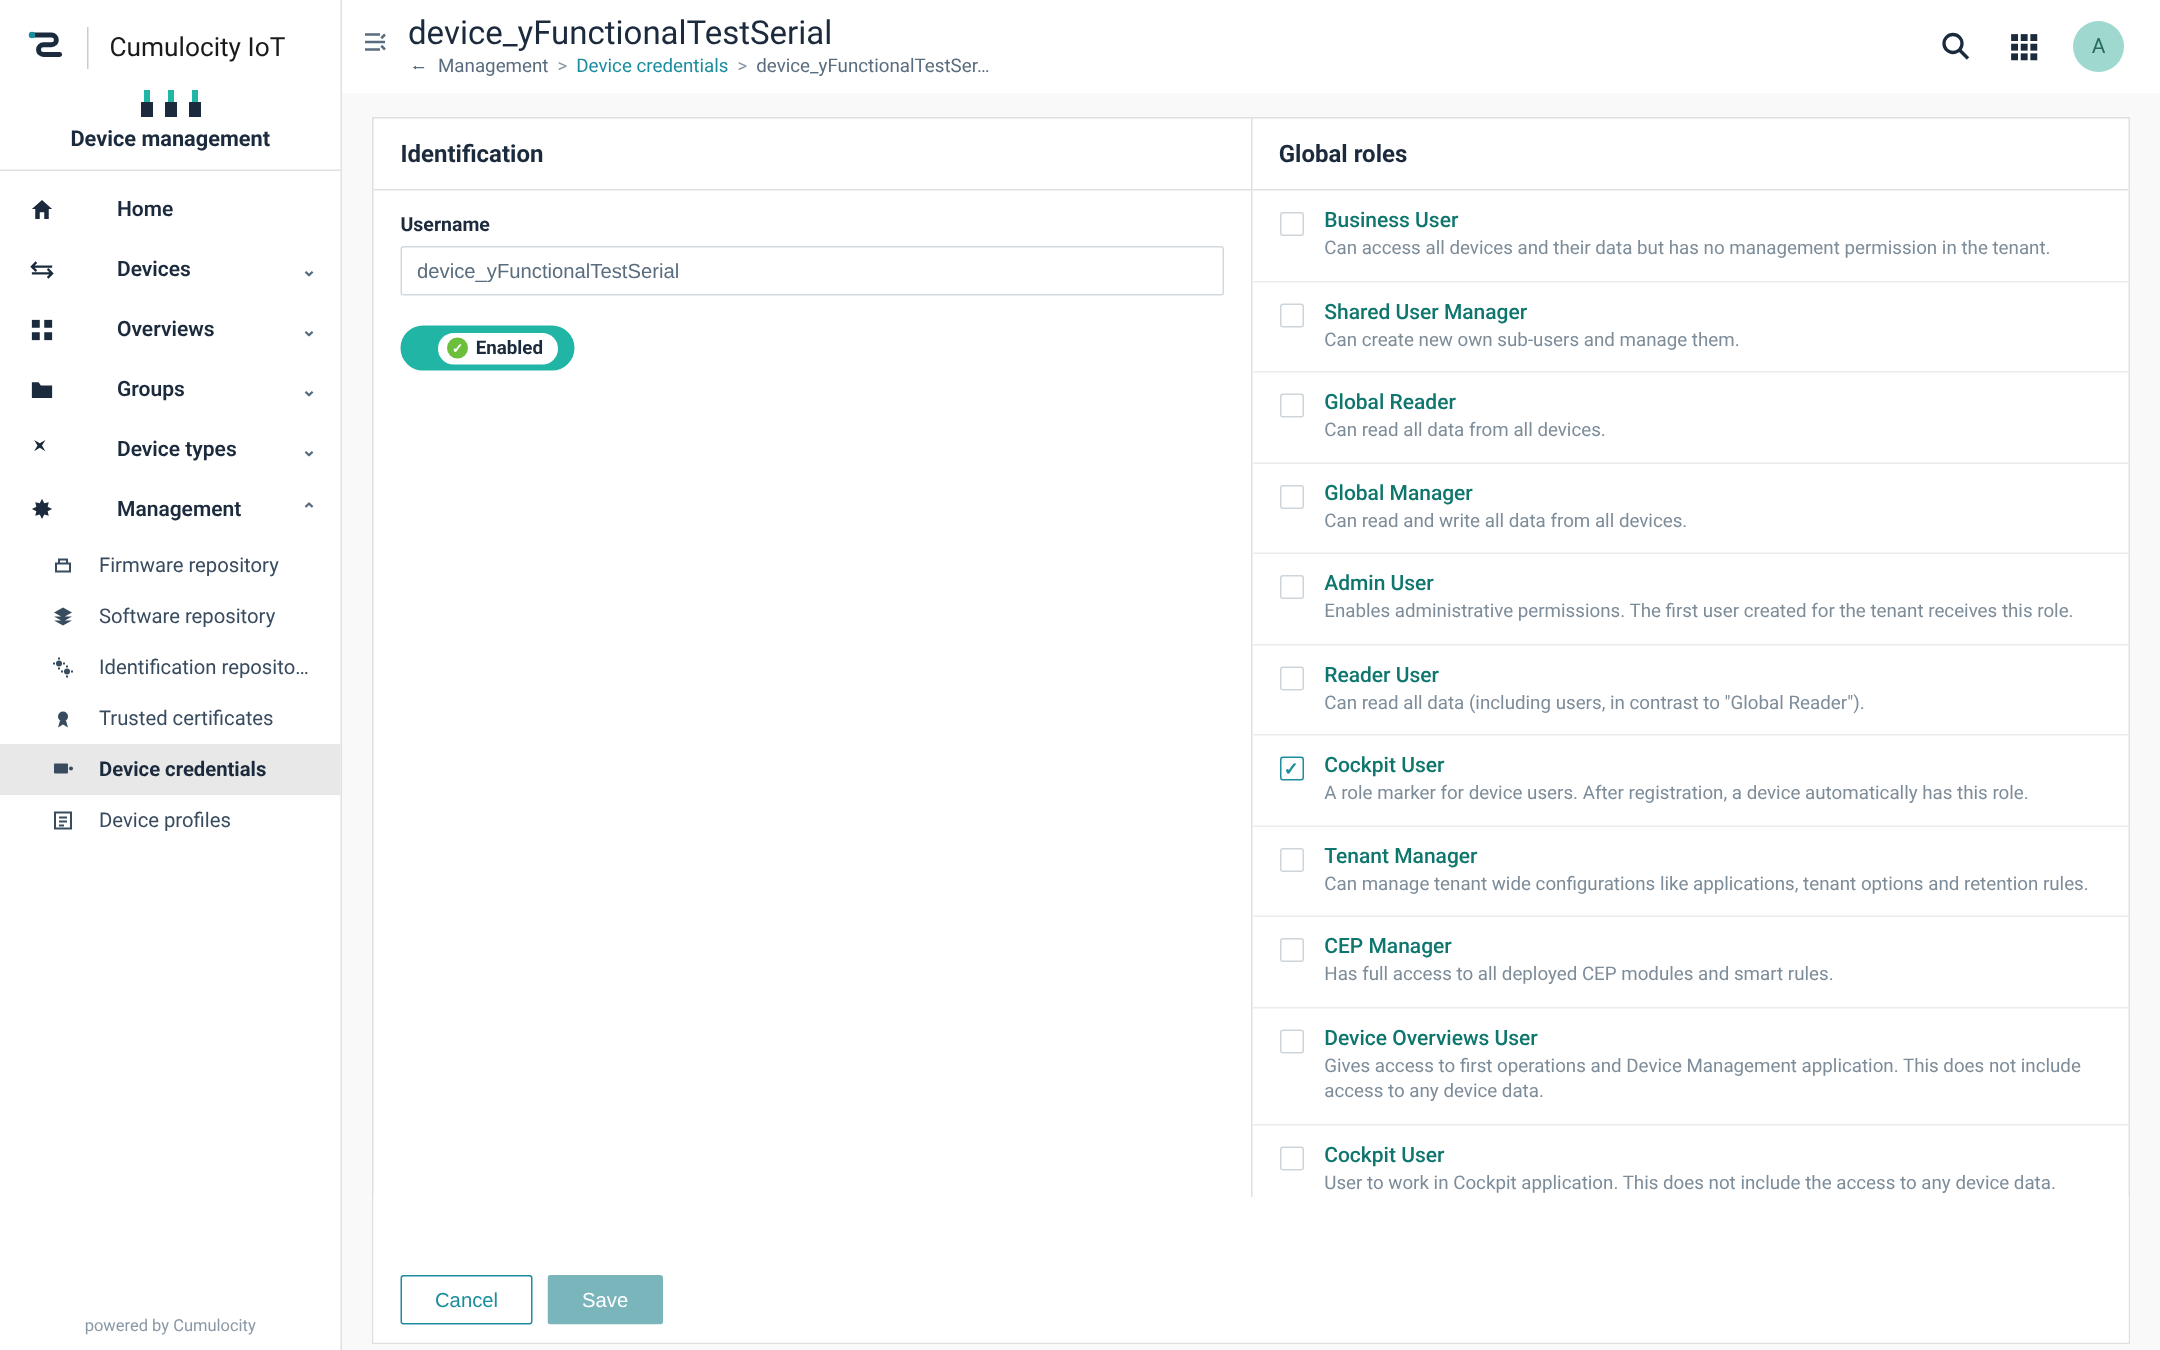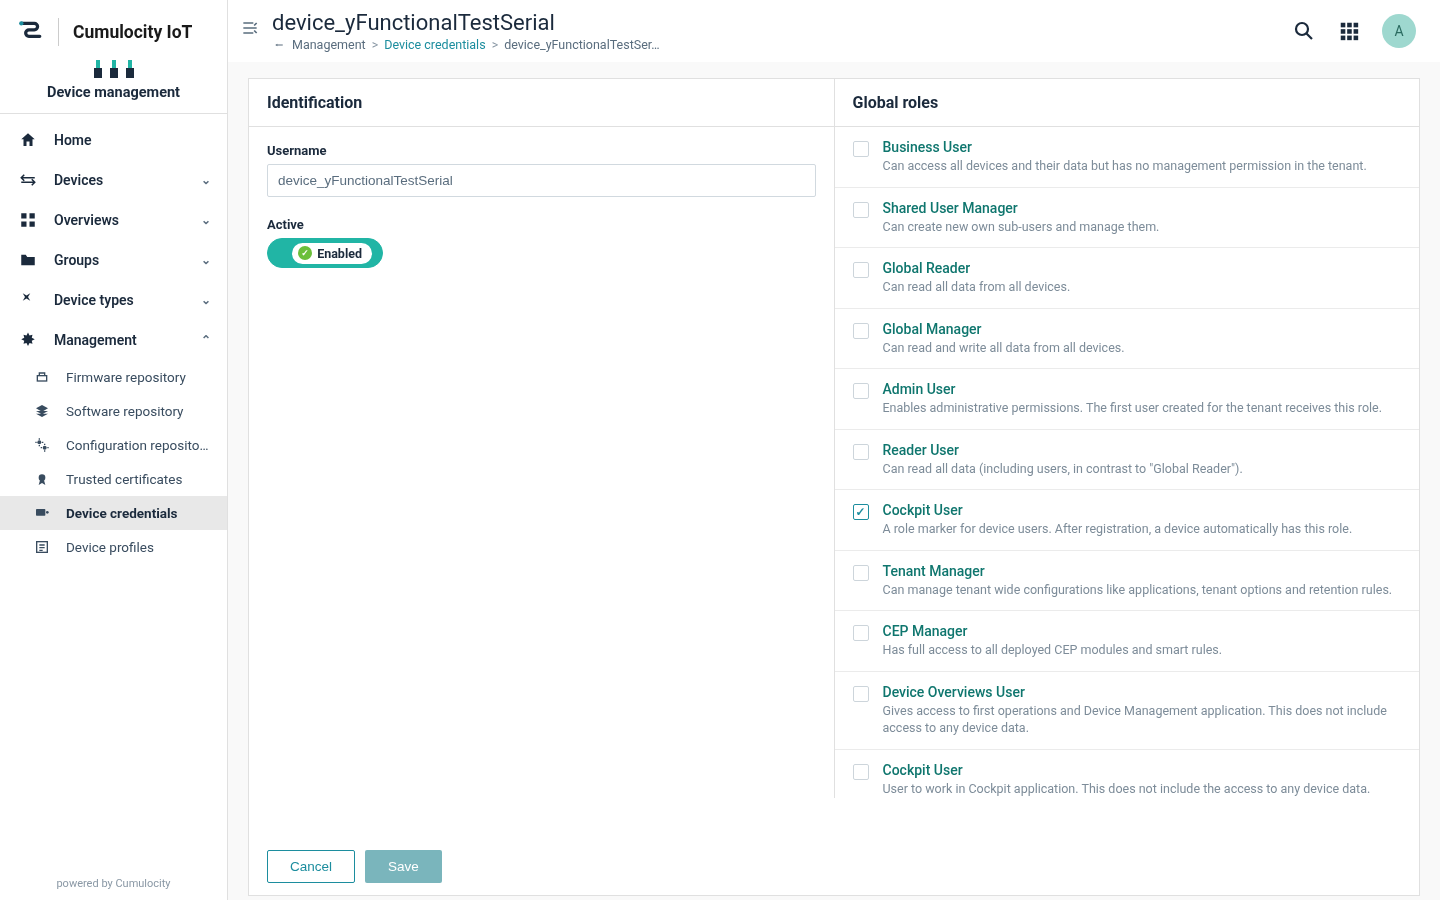--- a/index.html
+++ b/index.html
@@ -5,29 +5,29 @@
 * { box-sizing: border-box; margin: 0; padding: 0; }
 body { font-family: -apple-system, BlinkMacSystemFont, "Segoe UI", Roboto, sans-serif; font-size: 14px; color: #212121; background: #fff; overflow: hidden; }
 .app { display: flex; height: 900px; width: 1440px; }
 
 
 .sidebar { width: 228px; background: #fff; border-right: 1px solid #e0e0e0; display: flex; flex-direction: column; }
 .sidebar-header { padding: 18px 16px 12px; border-bottom: 1px solid #e0e0e0; }
 .brand { display: flex; align-items: center; gap: 14px; }
 .brand-logo { width: 28px; height: 28px; display:flex; align-items:center; justify-content:center;}
 .brand-divider { width:1px; height:28px; background:#ccc;}
-.brand-text { font-size: 17.5px; font-weight: 700; color: #1a1a1a; }
+.brand-text { font-size: 17.5px; font-weight: 400; color: #1a1a1a; }
 .subbrand { text-align: center; margin-top: 14px; }
 .subbrand-icons { display:flex; justify-content:center; gap:4px; margin-bottom:4px;}
 .mini-connector { display:inline-block; width:12px; height:20px; position:relative;}
 .mini-connector::before { content:""; position:absolute; top:0; left:4px; width:4px; height:8px; background:#21b5a5;}
 .mini-connector::after { content:""; position:absolute; top:8px; left:2px; width:8px; height:10px; background:#1b2a3c;}
 .subbrand-text { font-size:14.5px; font-weight:700; color:#1b2a3c;}
 .nav { flex:1; overflow-y:auto; padding-top:6px; }
-.nav-item { display:flex; align-items:center; padding: 11px 16px; cursor:pointer; color:#1b2a3c; font-weight:600; }
+.nav-item { display:flex; align-items:center; padding: 11px 16px; cursor:pointer; color:#1b2a3c; font-weight:600;gap:24px; }
 .nav-item .icon { width:24px; margin-right:14px; display:flex; align-items:center; justify-content:center; color:#1b2a3c; }
 .nav-item .label { flex:1; font-size:14px; }
 .nav-item .chevron { color:#5a6d7e; font-size:12px;}
 .nav-sub { }
 .nav-sub-item { display:flex; align-items:center; padding: 9px 16px 9px 30px; cursor:pointer; color:#394c5f; font-size:13.5px;}
 .nav-sub-item .icon { width:24px; margin-right:12px; display:flex; align-items:center; justify-content:center; color:#394c5f;}
 .nav-sub-item.active { background:#e8e8e8; font-weight:700; color:#1b2a3c;}
 .sidebar-footer { text-align:center; padding:10px; font-size:11px; color:#8a98a5;}
 
 
@@ -178,21 +178,21 @@
           <span>Software repository</span>
         </div>
         <div class="nav-sub-item">
           <span class="icon">
               <svg width="16" height="16" viewBox="0 0 24 24" fill="currentColor">
                 <circle cx="8" cy="8" r="3"></circle>
                 <circle cx="16" cy="16" r="3"></circle>
                 <path d="M8 2v2M8 12v2M2 8h2M12 8h2M16 10v2M16 20v2M10 16h2M20 16h2" stroke="currentColor" stroke-width="2"></path>
               </svg>
             </span>
-          <span>Configuration reposito…</span>
+          <span>Identification reposito…</span>
         </div>
         <div class="nav-sub-item">
           <span class="icon">
               <svg width="16" height="16" viewBox="0 0 24 24" fill="currentColor">
                 <circle cx="12" cy="10" r="5"></circle>
                 <path d="M9 14l-2 7 5-3 5 3-2-7"></path>
               </svg>
             </span>
           <span>Trusted certificates</span>
         </div>
@@ -272,21 +272,20 @@
         <div class="panels">
 
           <div class="panel panel-left">
             <div class="panel-header">Identification</div>
             <div class="panel-body">
               <div class="field">
                 <label class="form-label">Username</label>
                 <input class="text-input" type="text" readonly="" value="device_yFunctionalTestSerial" style="">
               </div>
               <div class="field">
-                <label class="form-label">Active</label>
                 <div class="toggle">
                   <div class="toggle-pill-right">
                     <span class="toggle-check">✓</span>
                     <span>Enabled</span>
                   </div>
                 </div>
               </div>
             </div>
           </div>
 

